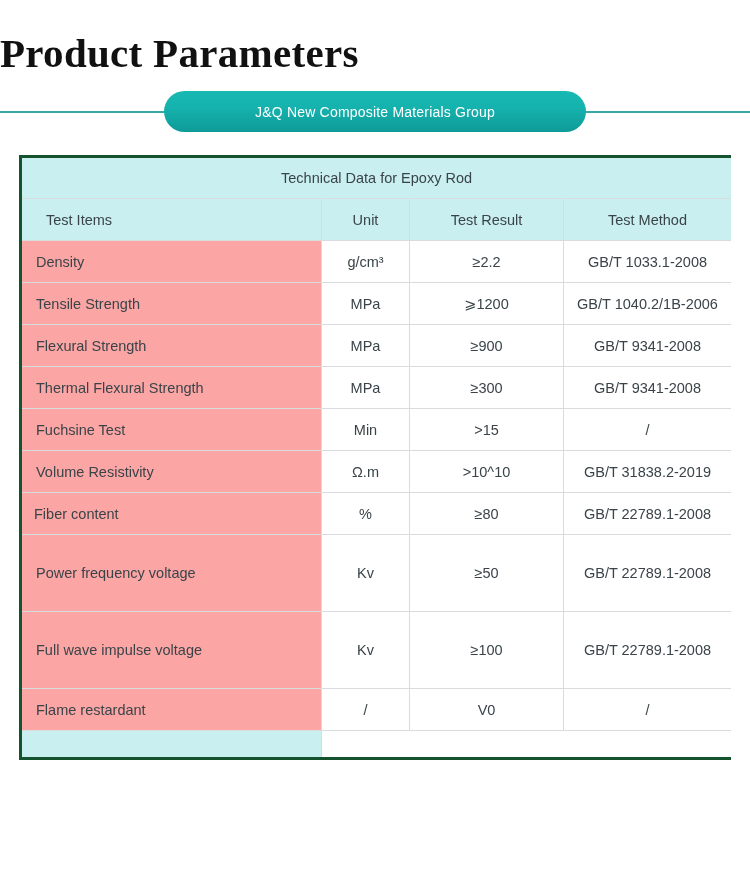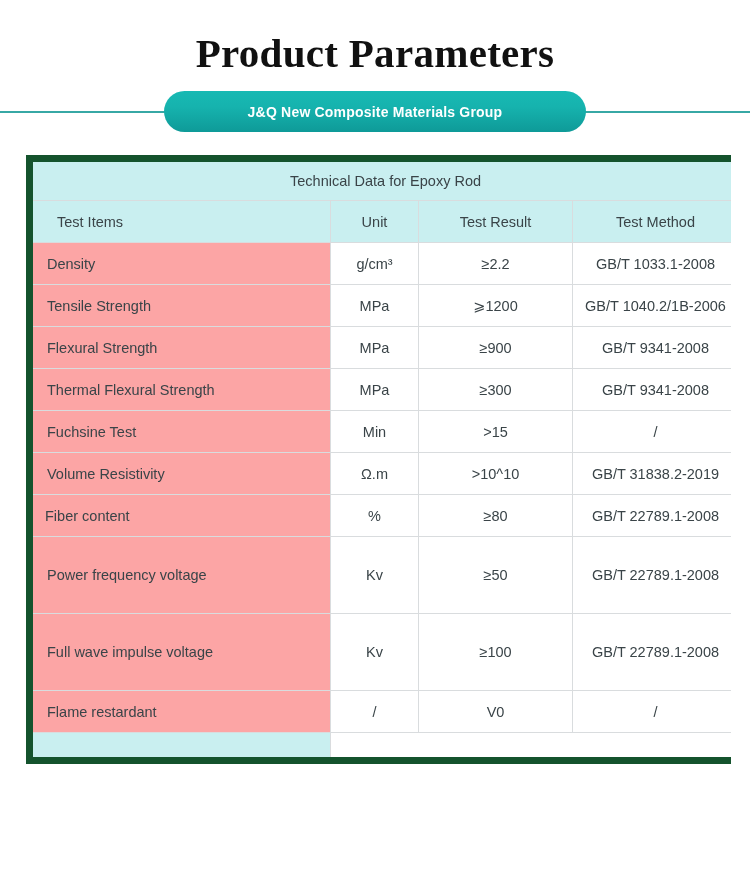--- a/index.html
+++ b/index.html
@@ -15,21 +15,20 @@
     position: relative;
   }
 
   
   .page-header {
     position: relative;
     width: 750px;
     height: 140px;
   }
   .page-title {
-    text-align: center;
     font-family: "Liberation Serif", serif;
     font-weight: bold;
     font-size: 41px;
     color: #111111;
     letter-spacing: 0.3px;
     line-height: 1;
     padding-top: 33px;
     margin: 0;
   }
   .badge-wrap {
@@ -56,38 +55,36 @@
     background: linear-gradient(180deg, #17b9b3 0%, #16b3ae 38%, #0e9a98 100%);
     display: flex;
     align-items: center;
     justify-content: center;
   }
   .badge-pill span {
     color: #ffffff;
     font-size: 14px;
     letter-spacing: 0.2px;
     white-space: nowrap;
-    font-weight: bold;
   }
 
   
   .table-clip {
     position: absolute;
     left: 19px;
     top: 155px;
     width: 712px;
     height: 675px;
     overflow: hidden;
   }
   table.spec {
     border-collapse: collapse;
     width: 712px;
     table-layout: fixed;
-    border: 7px solid #14532d;
-    margin-left: 7px;
+    border: 3px solid #14532d;
   }
   table.spec td {
     border: 1px solid #d9dcde;
     font-size: 14.5px;
     color: #3a4448;
     vertical-align: middle;
     padding: 0 6px;
     box-sizing: border-box;
   }
   

